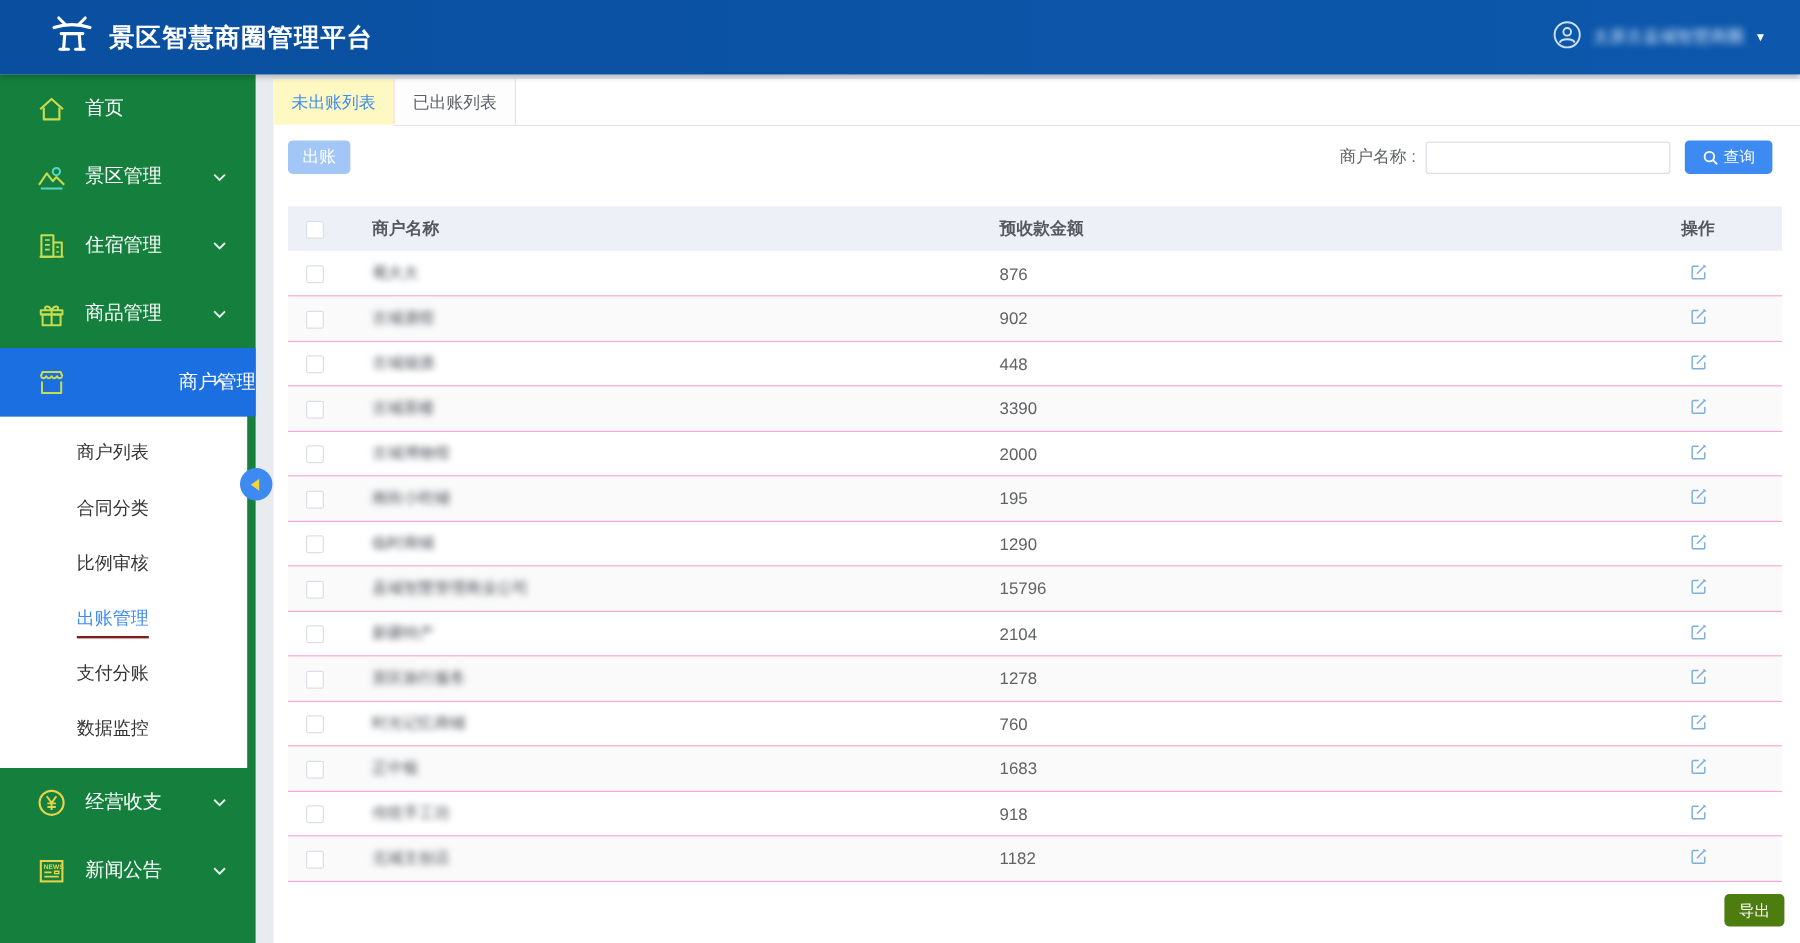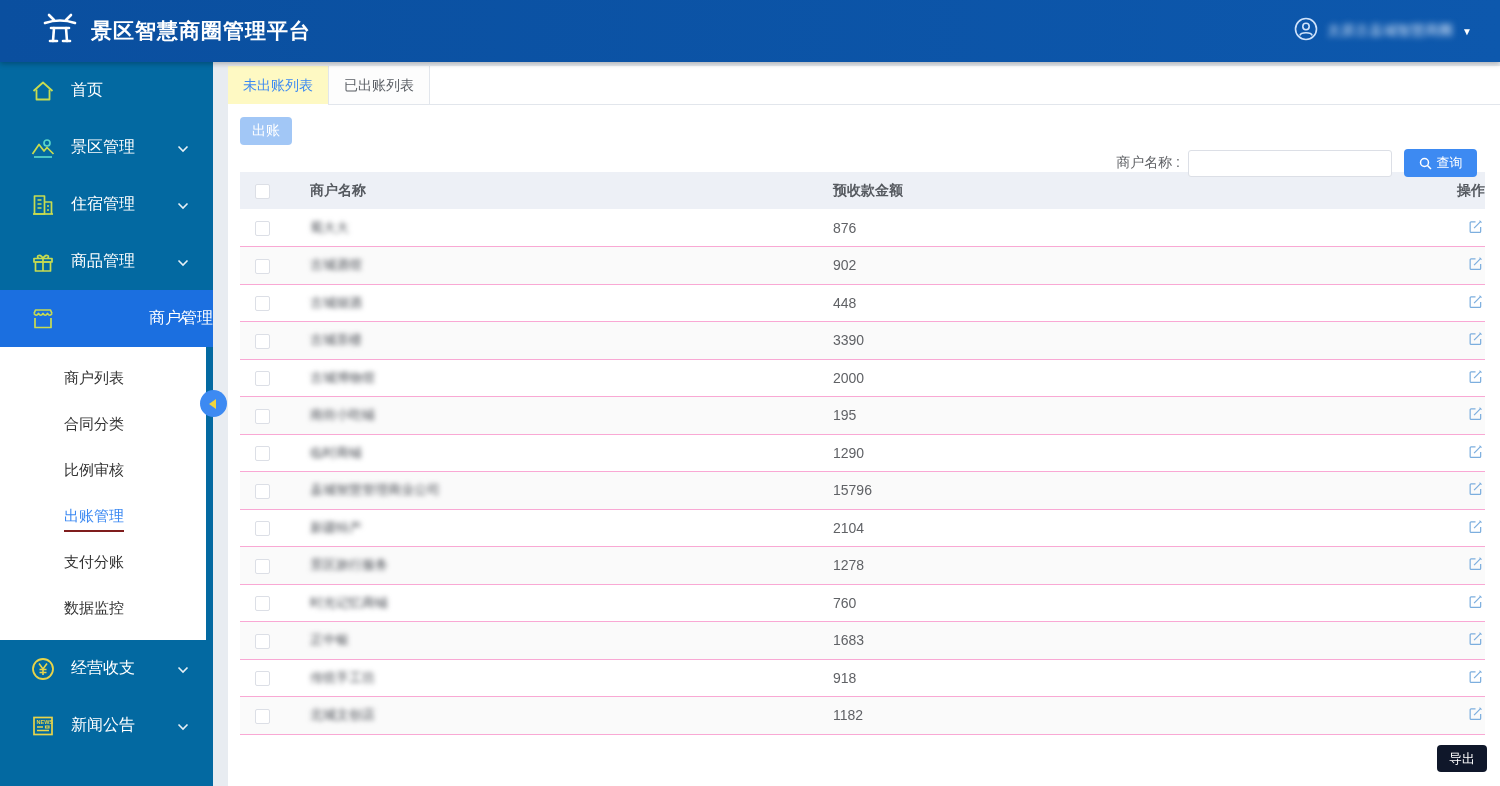--- a/index.html
+++ b/index.html
@@ -12,21 +12,21 @@
     background:linear-gradient(90deg,#0a4f9f,#0d58ad); display:flex; align-items:center;
     z-index:30; box-shadow:0 2px 5px rgba(0,0,0,.25);padding-left:23px; }
   .logo { margin-left:18px; flex:0 0 auto; }
   .app-title { color:#fff; font-size:21px; font-weight:bold; margin-left:12px; letter-spacing:1px; }
   .user-area { position:absolute; right:28px; top:0; height:62px; display:flex; align-items:center; gap:9px; cursor:pointer; }
   .user-name { color:#d9e7fa; font-size:14px; filter:blur(3px); user-select:none; }
   .user-caret { color:#fff; font-size:10px; }
 
   
   .sidebar { position:absolute; top:62px; left:0; width:213px; bottom:0;
-    background:#0369a1; z-index:20; }
+    background:#15803d; z-index:20; }
   .side-item { height:57px; display:flex; align-items:center; padding-left:30px;
     color:#fff; font-size:16px; position:relative; cursor:pointer; }
   .side-item .mi { width:26px; height:26px; margin-right:15px; flex:0 0 auto; }
   .side-item .chev { position:absolute; right:24px; }
   .side-item.active { background:#1b6fe0;justify-content:space-between; }
   .submenu { background:#ffffff; width:206px; padding:8px 16px 9px 0; }
   .sub-item { height:46px; line-height:46px; padding-left:64px; font-size:15px;
     color:#333; cursor:pointer; }
   .sub-item.active { color:#3d8af2; }
   .sub-item.active span { border-bottom:2px solid #7f1d1d; padding-bottom:6px; }
@@ -44,46 +44,46 @@
   .tab { width:101px; line-height:39px; text-align:center; font-size:14px; cursor:pointer;
     border-right:1px solid #e2e6ec; color:#5c6066; background:#fdfdfd; position:relative; }
   .tab.active { color:#3d8af2; background:#fef9c3; }
   .tab.active::after { content:""; position:absolute; left:0; right:0; bottom:-1px; height:1px; background:#fff; }
 
   .toolbar { position:relative; height:40px; margin-top:12px; }
   .btn { border:none; border-radius:4px; color:#fff; cursor:pointer;
     font-family:inherit; font-size:14px; }
   .billing-btn { position:absolute; left:12px; top:0; width:52px; height:28px;
     background:#a2c7f6; }
-  .search-group { position:absolute; right:23px; top:0; display:flex; align-items:center;margin-top:32px; }
+  .search-group { position:absolute; right:23px; top:0; display:flex; align-items:center; }
   .search-label { color:#606266; font-size:14px; margin-right:8px; }
   .search-input { width:204px; height:27px; border:1px solid #dcdfe6; border-radius:3px;
     font-size:13px; padding:0 8px; outline:none; color:#333; }
   .search-btn { width:73px; height:28px; background:#3d8af2; margin-left:12px;
     display:inline-flex; align-items:center; justify-content:center; gap:5px; font-size:13px; }
 
   table.data-table { border-collapse:collapse; table-layout:fixed;
     margin:15px 15px 0 12px; width:calc(100% - 27px); }
   col.c-check { width:55px; } col.c-name { width:535px; }
   col.c-amount { width:515px; } col.c-op { width:140px; }
   thead th { height:37px; background:#edf0f6; font-size:14px; font-weight:bold;
     color:#55595f; text-align:left; }
-  thead th.op, td.op { text-align:right; }
+  thead th.op, td.op { text-align:center; }
   tbody td { height:37.5px; border-bottom:1px solid #f9a8d4; font-size:14px; color:#606266; }
   tbody tr:nth-child(even) { background:#fafafa; }
   .checkbox { display:inline-block; width:15px; height:15px; border:1px solid #dcdfe6;
     border-radius:2px; background:#fff; margin-left:15px; vertical-align:middle; cursor:pointer; }
   td.name-cell span { display:inline-block; padding-left:15px; color:#474b52;
     font-size:13px; filter:blur(2.6px); user-select:none; }
   thead th.name-h { padding-left:15px; }
   thead th.amt-h, td.amt { padding-left:3px; }
   .edit-btn { background:none; border:none; cursor:pointer; padding:2px; }
 
   .export-btn { position:absolute; right:13px; bottom:14px; width:50px; height:27px;
-    background:#0f172a; font-size:13px; }
+    background:#4d7c0f; font-size:13px; }
 </style>
 </head>
 <body>
 
 <header class="app-header">
   <span class="logo">
     <svg width="38" height="38" viewBox="0 0 38 38" fill="none" stroke="#ffffff" stroke-width="2.6" stroke-linecap="round">
       <path d="M8 5 L13 10"></path>
         <path d="M30 5 L25 10"></path>
       <path d="M4 13 Q19 8 34 13"></path>

